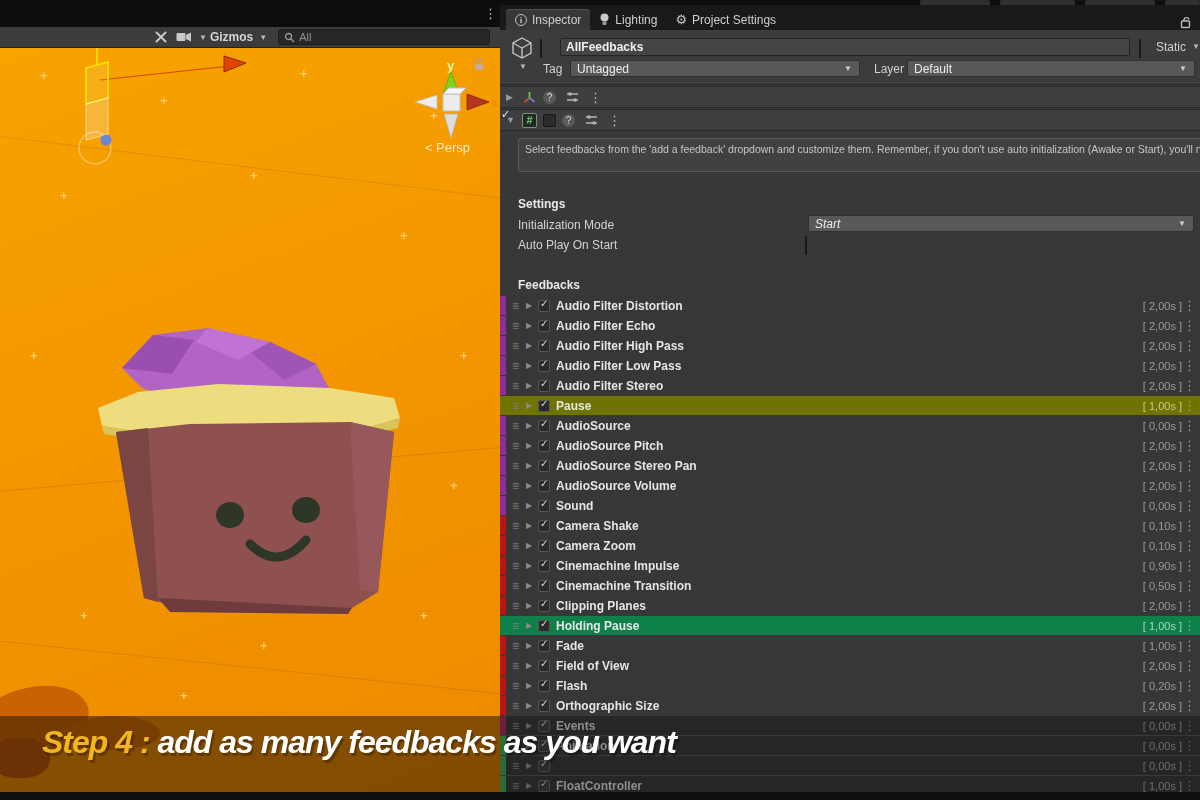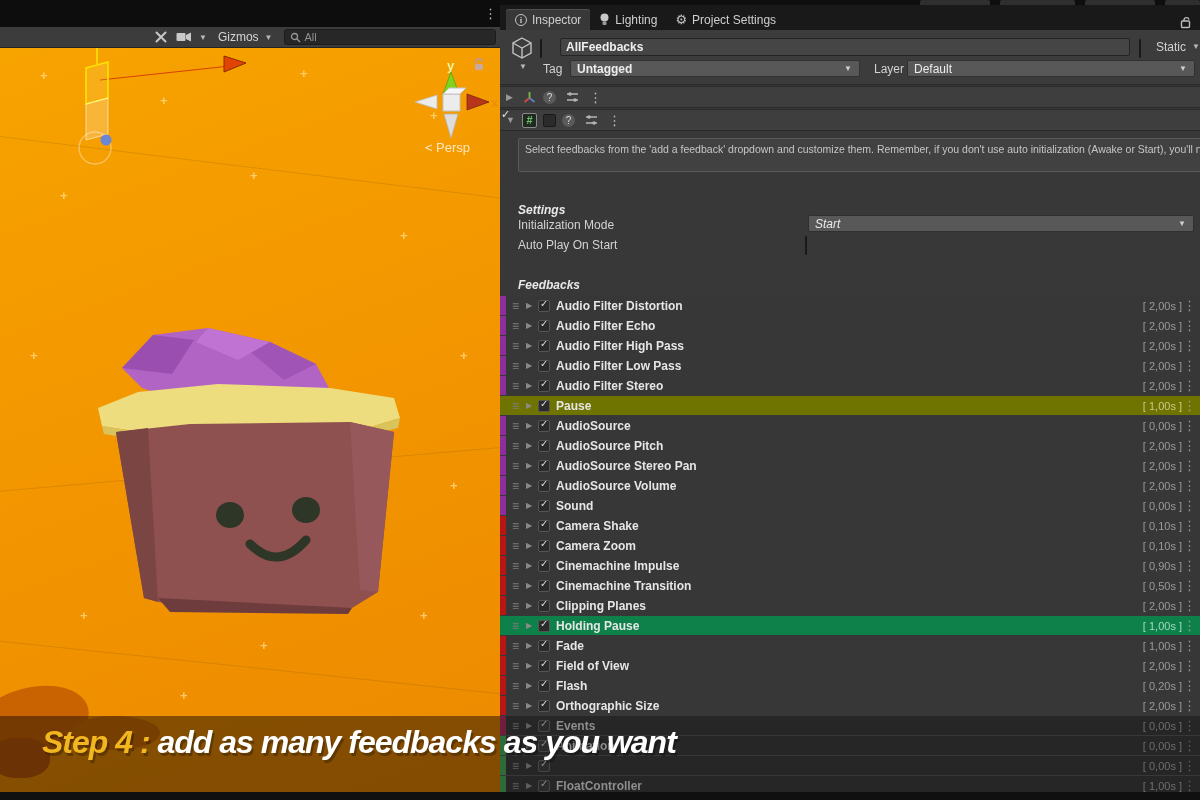--- a/index.html
+++ b/index.html
@@ -92,21 +92,21 @@
             <path d="M2.5 11.5 L11.5 2.5 M2.5 2.5 L11.5 11.5" stroke="#c8c8c8" stroke-width="2" stroke-linecap="round" fill="none"></path>
           </svg>
       </span>
       <span class="tool-ic">
         <svg width="16" height="12" viewBox="0 0 16 12">
             <rect x="0.5" y="2" width="9" height="8" rx="1" fill="#c8c8c8"></rect>
             <path d="M10 4 L15 1.5 L15 10.5 L10 8 Z" fill="#c8c8c8"></path>
           </svg>
       </span>
       <span class="dd-arrow">▼</span>
-      <span class="toolbar-label" style="margin-left:8px;">Gizmos</span>
+      <span class="toolbar-label" style="font-weight:bold;">Gizmos</span>
       <span class="dd-arrow" style="margin-left:6px;">▼</span>
       <span id="scene-search">
         <svg width="11" height="11" viewBox="0 0 11 11" style="margin-right:4px;">
             <circle cx="4.5" cy="4.5" r="3" stroke="#999" stroke-width="1.3" fill="none"></circle>
             <path d="M7 7 L10 10" stroke="#999" stroke-width="1.3"></path>
           </svg>
         <span>All</span>
       </span>
     </div>
 
@@ -216,21 +216,21 @@
         <path d="M3 7 L12 12 L21 7 M12 12 L12 22" fill="none" stroke="#c2c2c2" stroke-width="1.4"></path>
       </svg>
       <span class="abs dd-arrow" style="left:16px;top:32px;">▼</span>
       <span class="abs checkbox" style="left:40px;top:10px;"></span>
       <span class="namefield">AllFeedbacks</span>
       <span class="abs checkbox" style="left:637px;top:10px;"></span>
       <span class="abs flabel" style="left:656px;top:10px;">Static</span>
       <span class="abs dd-arrow" style="left:689px;top:12px;">▼</span>
 
       <span class="abs flabel" style="left:43px;top:32px;text-align:center;">Tag</span>
-      <span class="dropdown" style="left:70px;top:30px;width:290px;font-weight:bold;">
+      <span class="dropdown" style="left:70px;top:30px;width:290px;">
         <span>Untagged</span>
         <span class="dd-arrow">▼</span>
       </span>
       <span class="abs flabel" style="left:374px;top:32px;">Layer</span>
       <span class="dropdown" style="left:407px;top:30px;width:288px;">
         <span>Default</span>
         <span class="dd-arrow">▼</span>
       </span>
     </div>
 
@@ -266,30 +266,30 @@
             <path d="M1 3 H12 M1 9 H12" stroke="#b5b5b5" stroke-width="1.4"></path>
             <circle cx="4" cy="3" r="1.8" fill="#b5b5b5"></circle>
             <circle cx="9" cy="9" r="1.8" fill="#b5b5b5"></circle>
           </svg>
         <span class="kebab">⋮</span>
       </span>
     </div>
 
     <div id="helpbox" class="abs">Select feedbacks from the 'add a feedback' dropdown and customize them. Remember, if you don't use auto initialization (Awake or Start), you'll need to initialize them via script.</div>
 
-    <span class="abs section-title" style="left:18px;top:203px;font-style:italic;">Settings</span>
+    <span class="abs section-title" style="left:18px;top:197px;">Settings</span>
     <span class="abs flabel" style="left:18px;top:218px;">Initialization Mode</span>
     <span class="dropdown" style="left:308px;top:215px;width:386px;font-style:italic;">
       <span>Start</span>
       <span class="dd-arrow">▼</span>
     </span>
     <span class="abs flabel" style="left:18px;top:238px;">Auto Play On Start</span>
     <span class="abs checkbox" style="left:305px;top:237px;"></span>
 
-    <span class="abs section-title" style="left:18px;top:278px;font-style:italic;">Feedbacks</span>
+    <span class="abs section-title" style="left:18px;top:278px;">Feedbacks</span>
 
     <div id="feedback-rows" class="abs">
         <div class="feedback-row">
     <span class="bar" style="background: rgb(140, 46, 156);"></span>
     <span class="drag">≡</span>
     <span class="disc">▶</span>
     <span class="cb">
             <span class="tick">✓</span>
           </span>
     <span class="lbl">Audio Filter Distortion</span>

